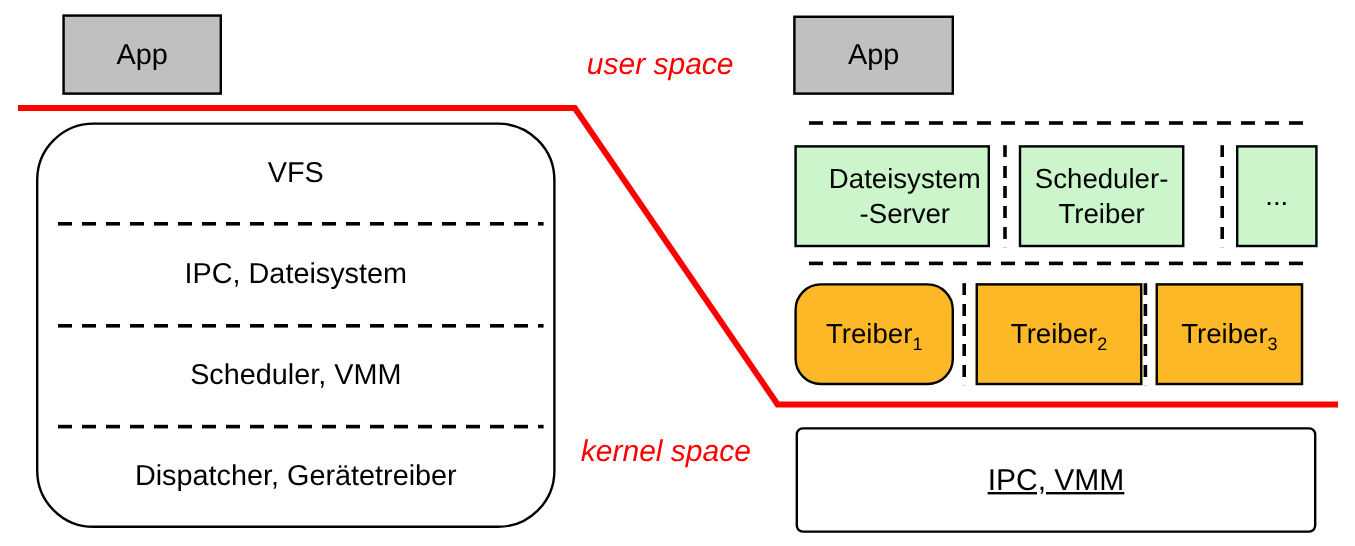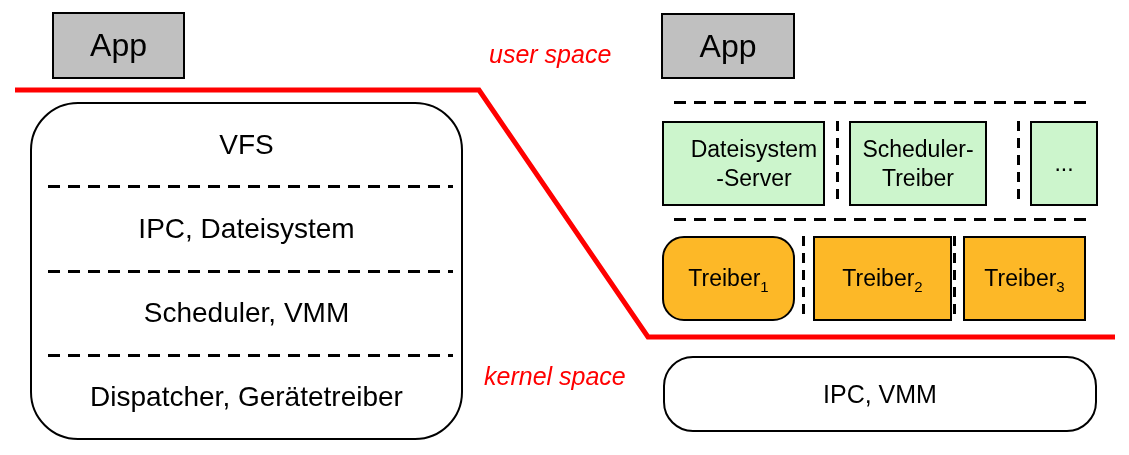--- a/index.html
+++ b/index.html
@@ -5,29 +5,29 @@
   :root{
     --red:#FF0000; --gray:#C0C0C0; --green:#CCF5CC; --orange:#FDB827;
     --black:#000000; --white:#FFFFFF;
   }
   *{margin:0;padding:0;box-sizing:border-box;}
   html,body{background:#fff;}
   body{font-family:"Liberation Sans", sans-serif; color:#000;}
   .canvas{position:relative;width:1129px;height:455px;background:var(--white);overflow:hidden;}
 
   .box{position:absolute;border:2px solid var(--black);display:flex;align-items:center;justify-content:center;text-align:center;}
-  .app-box{background:var(--gray);font-size:32px;}
+  .app-box{background:var(--gray);font-size:24px;}
   .app-left{left:52px;top:12px;width:133px;height:67px;}
   .app-right{left:661px;top:13px;width:134px;height:66px;}
 
   
   .mono-box{position:absolute;left:30px;top:102px;width:433px;height:338px;
     border:2px solid var(--black);border-radius:48px;background:var(--white);
     display:flex;flex-direction:column;}
-  .mono-row{flex:1;display:flex;align-items:center;justify-content:center;font-size:28px;}
+  .mono-row{flex:1;display:flex;align-items:center;justify-content:center;font-size:24px;}
   .hdash{height:3px;background:repeating-linear-gradient(90deg,var(--black) 0 12px,transparent 12px 20px);}
   .mono-sep{margin:0 8px 0 16px;}
 
   
   .redline{position:absolute;left:0;top:0;pointer-events:none;}
   .redline polyline{fill:none;stroke:var(--red);stroke-width:5;}
   .space-label{position:absolute;color:var(--red);font-style:italic;font-size:25px;white-space:nowrap;}
   .user-space{left:489px;top:40px;}
   .kernel-space{left:484px;top:362px;}
 
@@ -45,21 +45,21 @@
   .server-1{left:662px;width:163px;padding-left:21px;}
   .server-2{left:849px;width:138px;}
   .server-3{left:1030px;width:68px;}
 
   .driver-box{background:var(--orange);top:236px;height:85px;font-size:23px;}
   .driver-1{left:662px;width:133px;border-radius:22px;}
   .driver-2{left:813px;width:139px;}
   .driver-3{left:963px;width:123px;}
   .driver-box sub{font-size:15px;line-height:0;}
 
-  .kernel-box{left:663px;top:356px;width:434px;height:76px;border-radius:30px;background:var(--white);font-size:25px;}
+  .kernel-box{left:663px;top:356px;width:434px;height:88px;border-radius:6px;background:var(--white);font-size:25px;text-decoration:underline;}
 </style>
 </head>
 <body>
 
 <div class="canvas">
 
   <svg class="redline" width="1129" height="455" viewBox="0 0 1129 455" aria-hidden="true">
     <polyline points="15,90 479,90 648,337 1115,337"></polyline>
   </svg>
 

